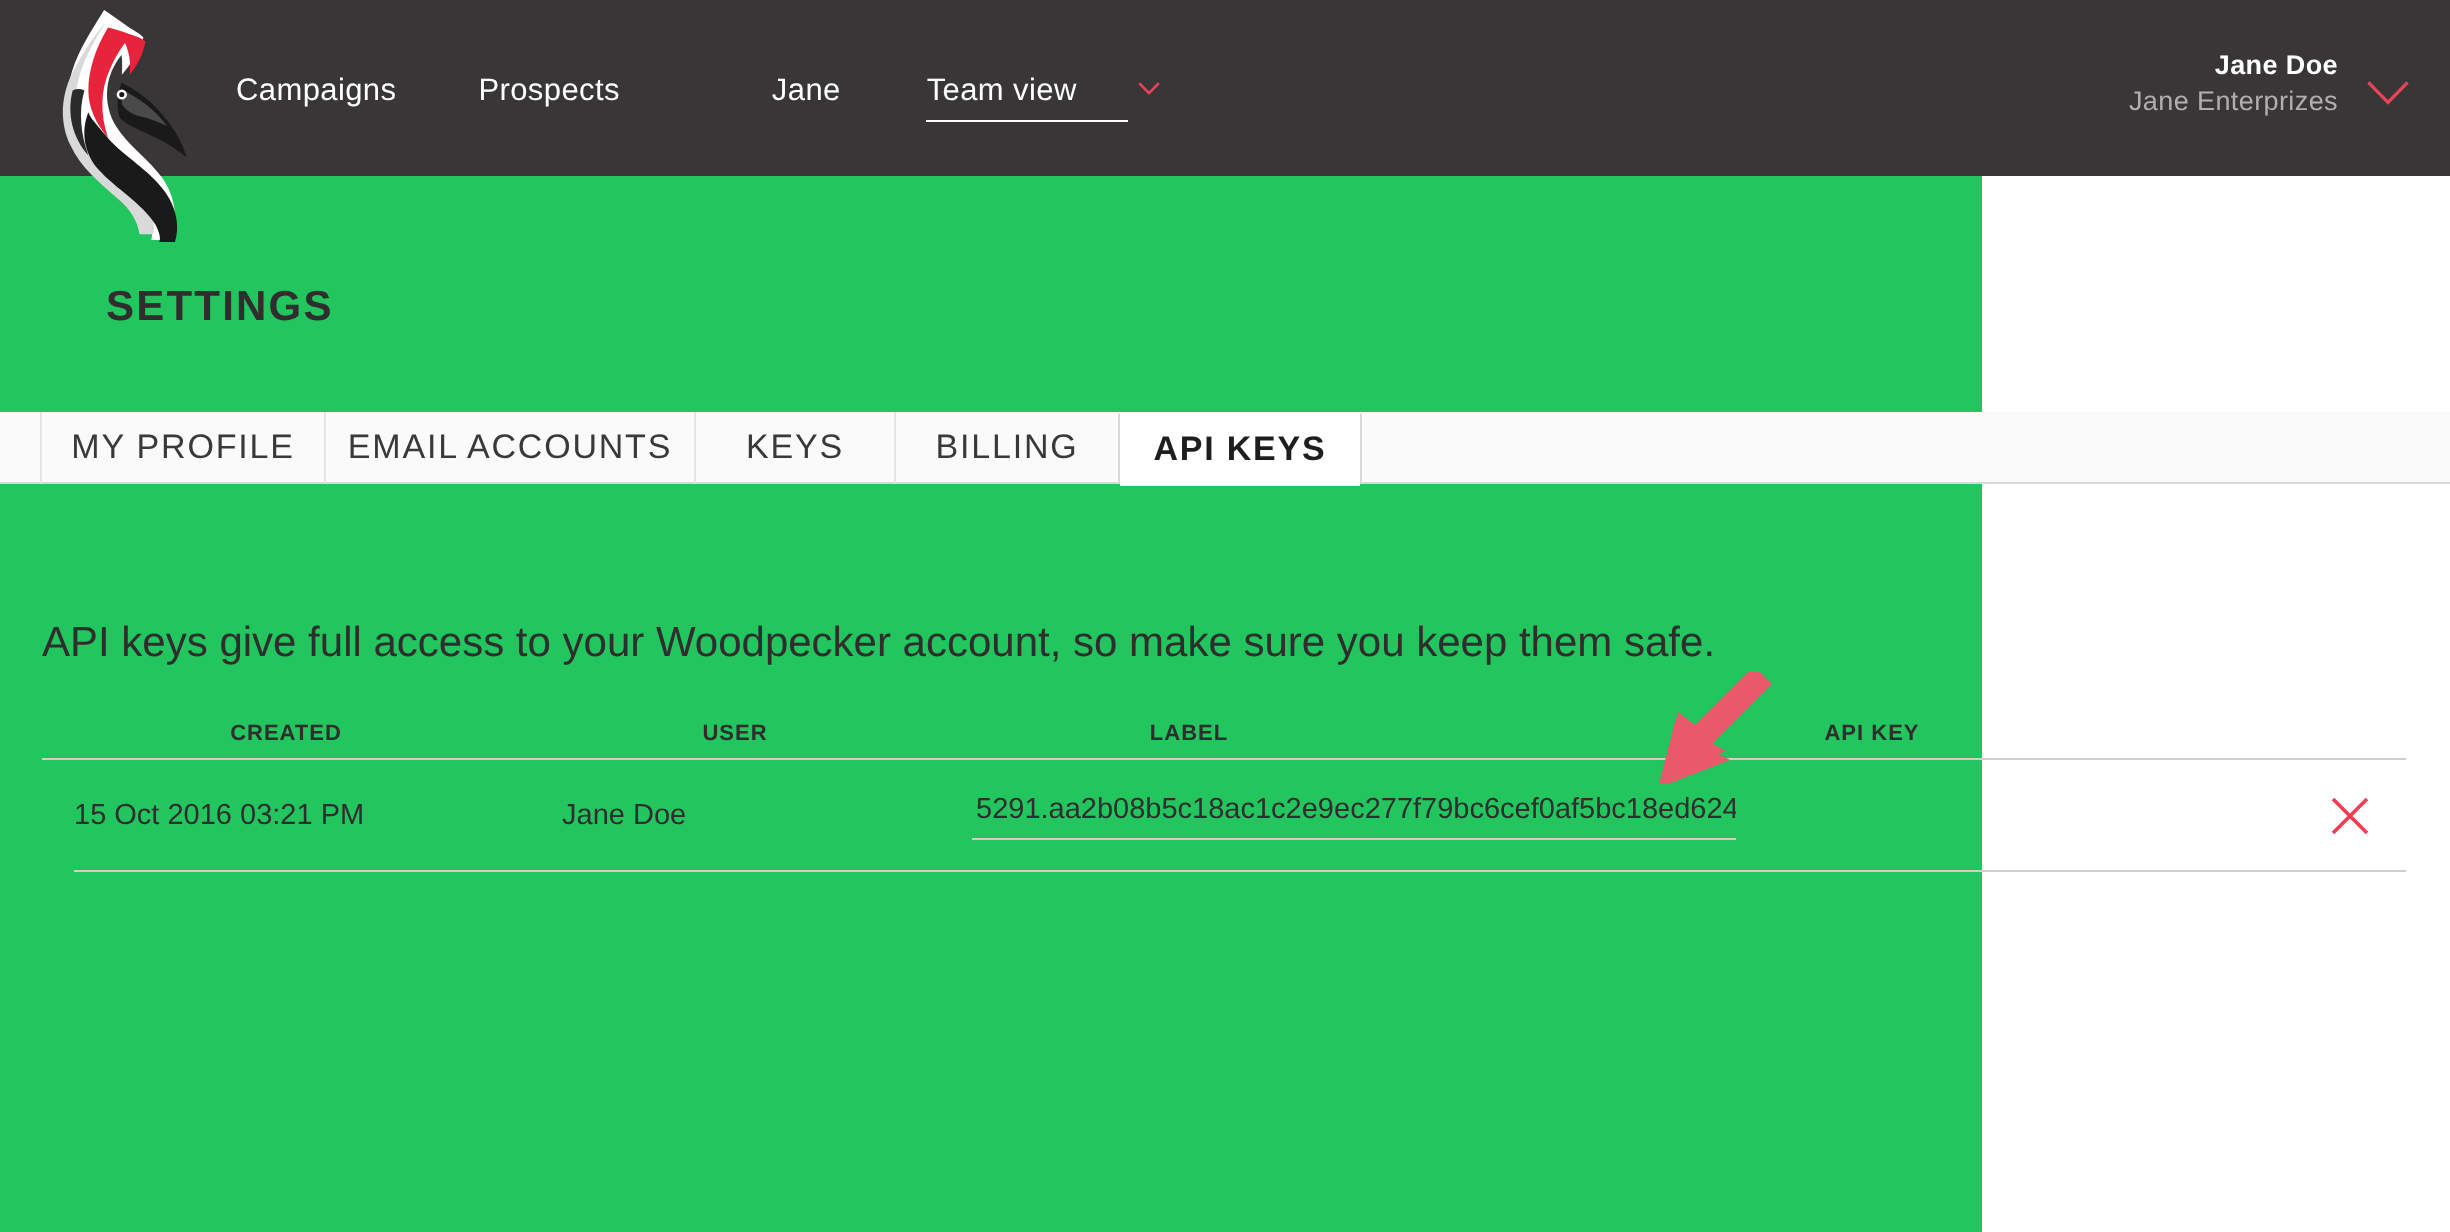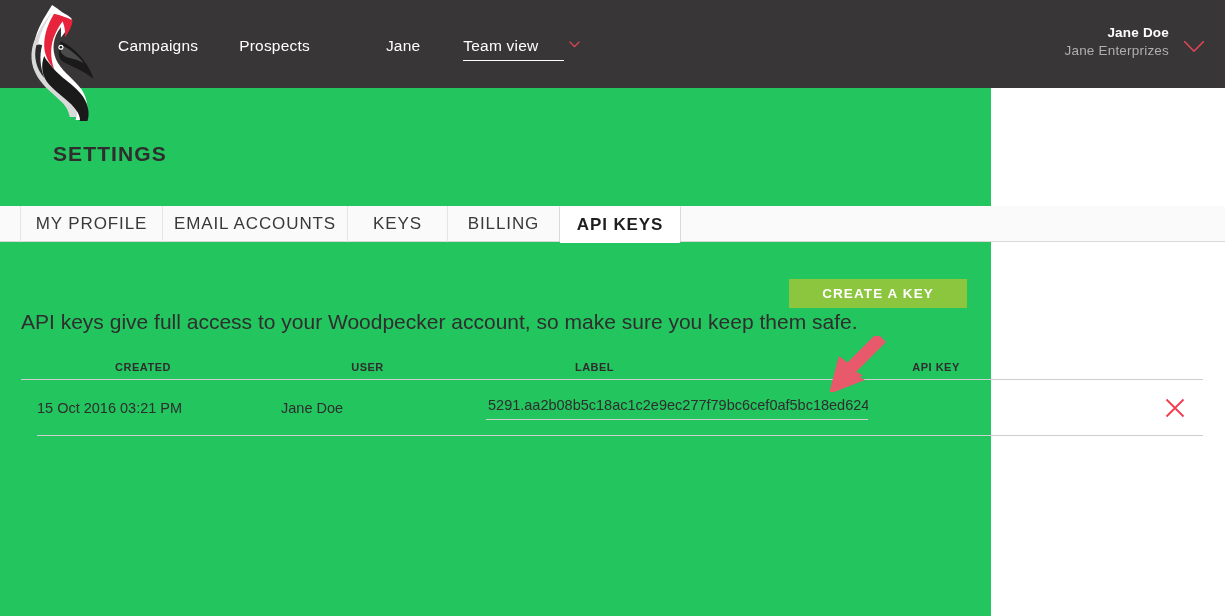--- a/index.html
+++ b/index.html
@@ -227,21 +227,20 @@
   <div class="tabs-row">
     <div class="tabs-inner">
       <div class="tab" style="width:143px">MY PROFILE</div>
       <div class="tab" style="width:186px">EMAIL ACCOUNTS</div>
       <div class="tab" style="width:101px">KEYS</div>
       <div class="tab" style="width:113px">BILLING</div>
       <div class="tab active" style="width:122px">API KEYS</div>
     </div>
   </div>
 
-  <button class="create-btn">CREATE A KEY</button>
 
   <div class="desc">API keys give full access to your Woodpecker account, so make sure you keep them safe.</div>
 
   <div class="tbl">
     <div class="thead">
       <div class="th c-created">CREATED</div>
       <div class="th c-user">USER</div>
       <div class="th c-label">LABEL</div>
       <div class="th c-apikey">API KEY</div>
       <div class="th c-del"></div>

